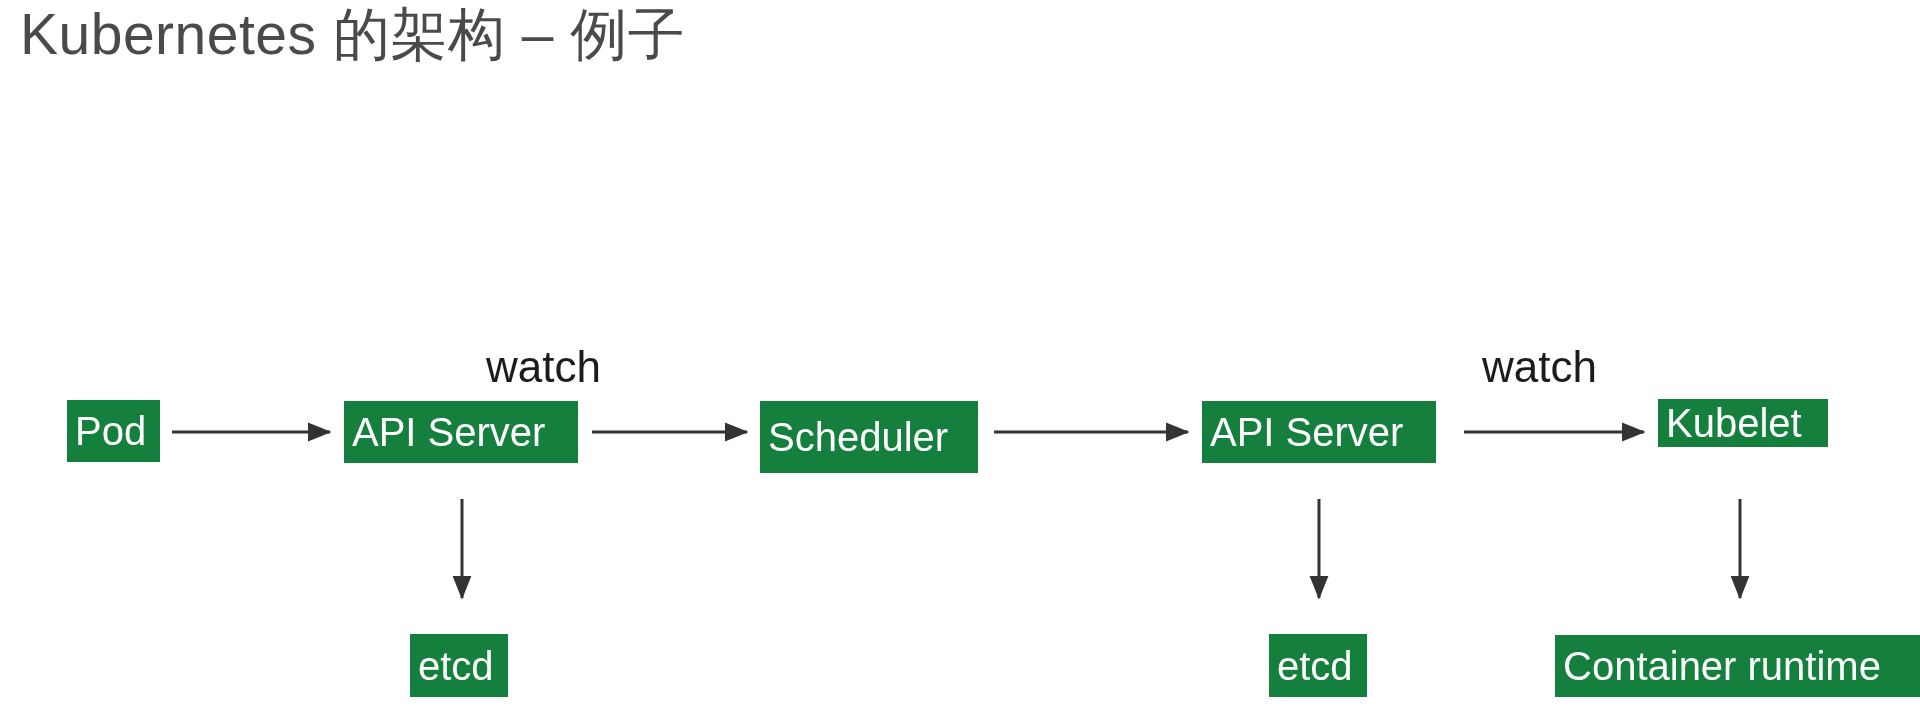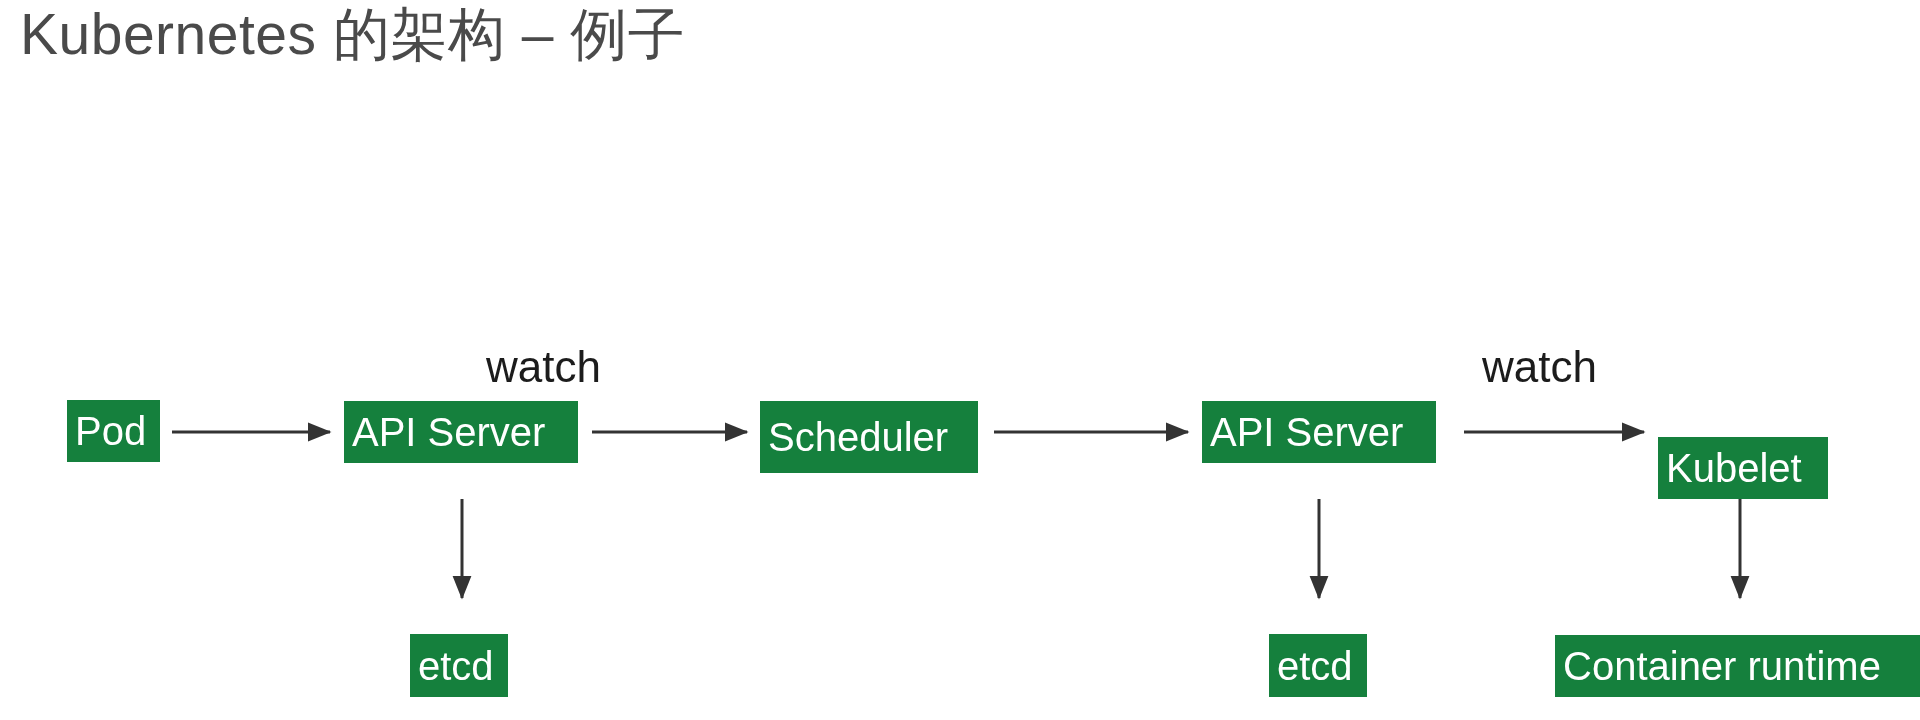--- a/index.html
+++ b/index.html
@@ -60,21 +60,21 @@
     padding: 0 8px;
     box-sizing: border-box;
     font-weight: 400;
   }
 
   
   .node-pod          { left: 55px;   top: 400px; width: 93px;  height: 62px; }
   .node-api-1        { left: 332px;  top: 401px; width: 234px; height: 62px; }
   .node-scheduler    { left: 748px;  top: 401px; width: 218px; height: 72px; }
   .node-api-2        { left: 1190px; top: 401px; width: 234px; height: 62px; }
-  .node-kubelet      { left: 1646px; top: 399px; width: 170px; height: 62px; margin-top: 38px; }
+  .node-kubelet      { left: 1646px; top: 399px; width: 170px; height: 48px; }
 
   
   .node-etcd-1       { left: 398px;  top: 634px; width: 98px;  height: 63px; }
   .node-etcd-2       { left: 1257px; top: 634px; width: 98px;  height: 63px; }
   .node-container-rt { left: 1543px; top: 635px; width: 380px; height: 62px; }
 
   
   .edge-label {
     position: absolute;
     font-size: 44px;

